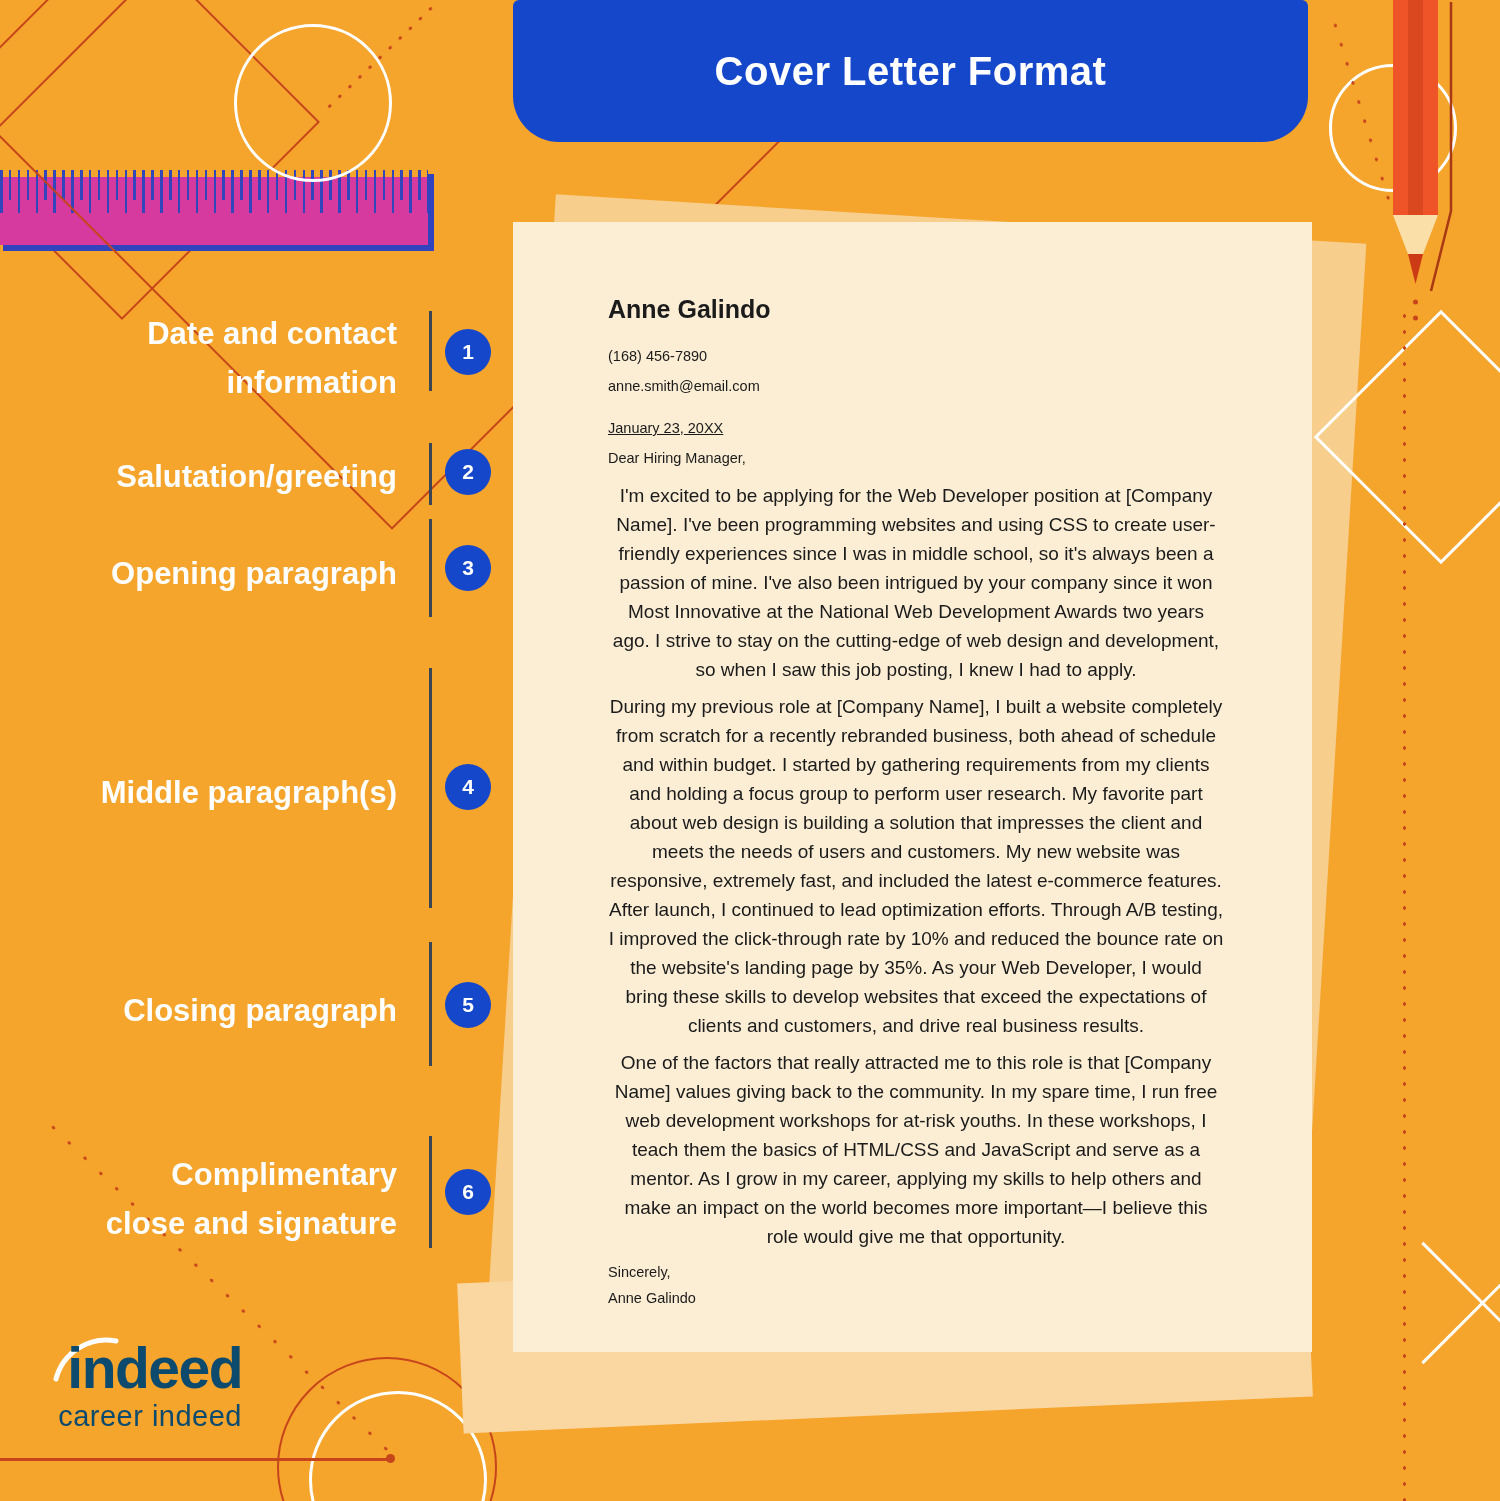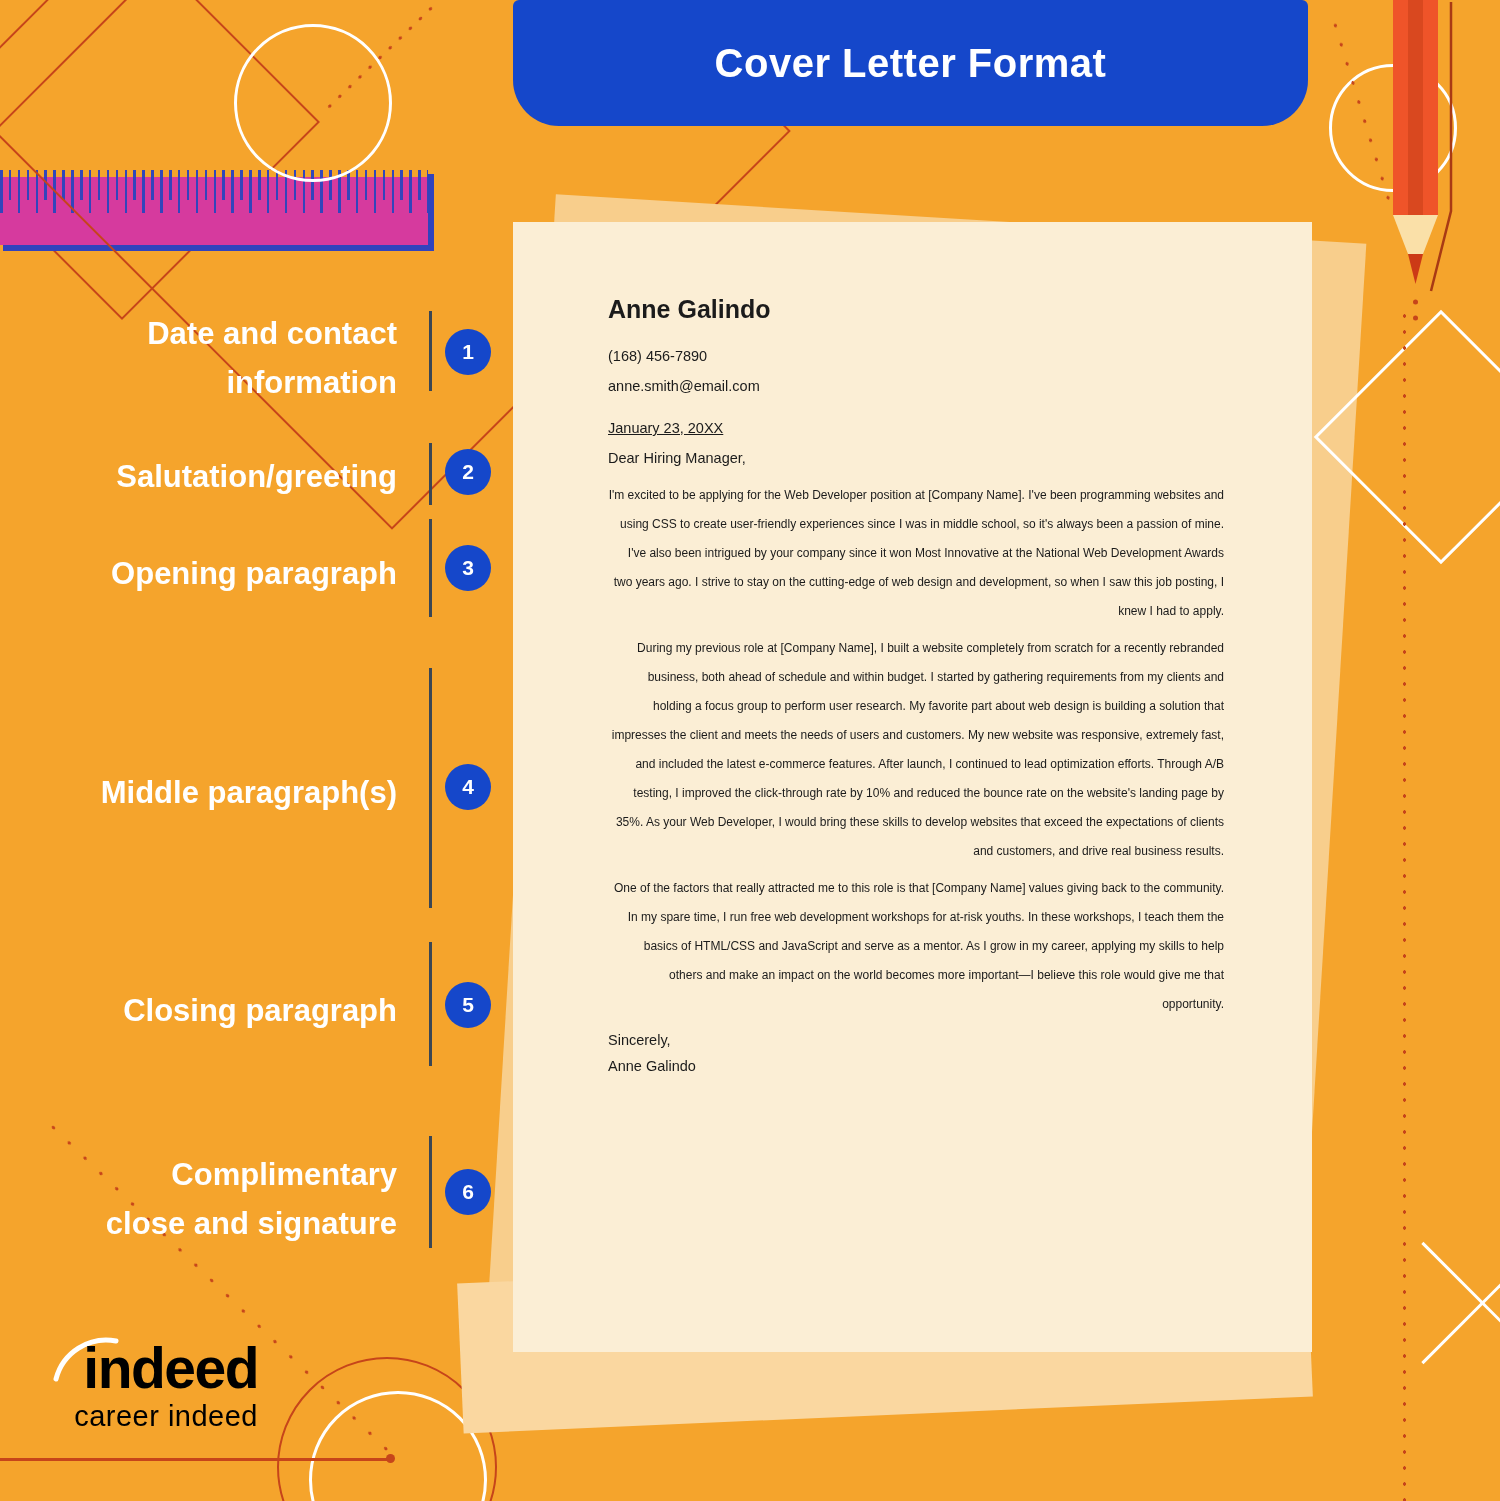--- a/index.html
+++ b/index.html
@@ -30,40 +30,40 @@
     background-image:repeating-linear-gradient(90deg, transparent 0 2.5px, #F5A42C 2.5px 8.9px);}
   
   .sheet-b{position:absolute; left:520px; top:218px; width:812px; height:1150px; background:#F8CE8C; transform:rotate(3.5deg);}
   .sheet-c{position:absolute; left:460px; top:1265px; width:850px; height:150px; background:#FAD7A0; transform:rotate(-2.5deg);}
   .paper{position:absolute; left:513px; top:222px; width:799px; height:1130px; background:#FBEED5;
          box-sizing:border-box; padding:73px 88px 0 95px; color:#1b1b1b;}
   .paper .name{font-size:25px; font-weight:bold; margin:0 0 17px 0;}
   .paper .contact-line{font-size:14.5px; line-height:30px;}
   .paper .date{font-size:14.5px; line-height:30px; margin-top:12px;text-decoration:underline;}
   .paper .salutation{font-size:14.5px; line-height:30px; }
-  .paper p.body-par{font-size:12px; line-height:29px; margin:8px 0; text-align:right;}
+  .paper p.body-par{font-size:19px; line-height:29px; margin:8px 0; text-align:center;}
   .paper .closing{font-size:14.5px; line-height:26px; margin-top:6px;}
   .paper .signature{font-size:14.5px; line-height:26px;}
   
-  .banner{position:absolute; left:513px; top:0; width:795px; height:126px; background:#1547CA;
+  .banner{position:absolute; left:513px; top:0; width:795px; height:142px; background:#1547CA;
           border-radius:6px 6px 46px 46px; display:flex; align-items:center; justify-content:center;}
   .banner h1{margin:0; color:#fff; font-size:40px; font-weight:bold; letter-spacing:0.5px;}
   
   .label{position:absolute; right:1103px; width:400px; text-align:right; color:#fff;
          font-weight:bold; font-size:31px; line-height:49px;}
   .label span{display:block;}
   .divider{position:absolute; left:429px; width:3px; background:#3A4654;}
   .badge{position:absolute; left:445px; width:46px; height:46px; border-radius:50%;
          background:#1547CA; color:#fff; font-size:21px; font-weight:bold;
          display:flex; align-items:center; justify-content:center;}
   
   .redline{position:absolute; left:0; top:1458px; width:390px; height:2.5px; background:#C6451A;}
   .reddot{position:absolute; left:386px; top:1454px; width:9px; height:9px; border-radius:50%; background:#C6451A;}
   
-  .logo{position:absolute; left:56px; top:1338px; width:202px; text-align:right; color:#000000;}
+  .logo{position:absolute; left:40px; top:1338px; width:202px; text-align:right; color:#0c4a6e;}
   .logo .brand{font-size:57px; font-weight:bold; letter-spacing:-1.5px; line-height:60px;}
   .logo .sub{font-size:29px; font-weight:400; letter-spacing:0.5px; margin-top:2px;}
   .logo-arc{position:absolute; left:50px; top:1331px;}
 </style>
 </head>
 <body>
 
 <div id="canvas">
 
   <div class="diamond" style="left:-18px; top:-18px; width:276px; height:276px;"></div>

